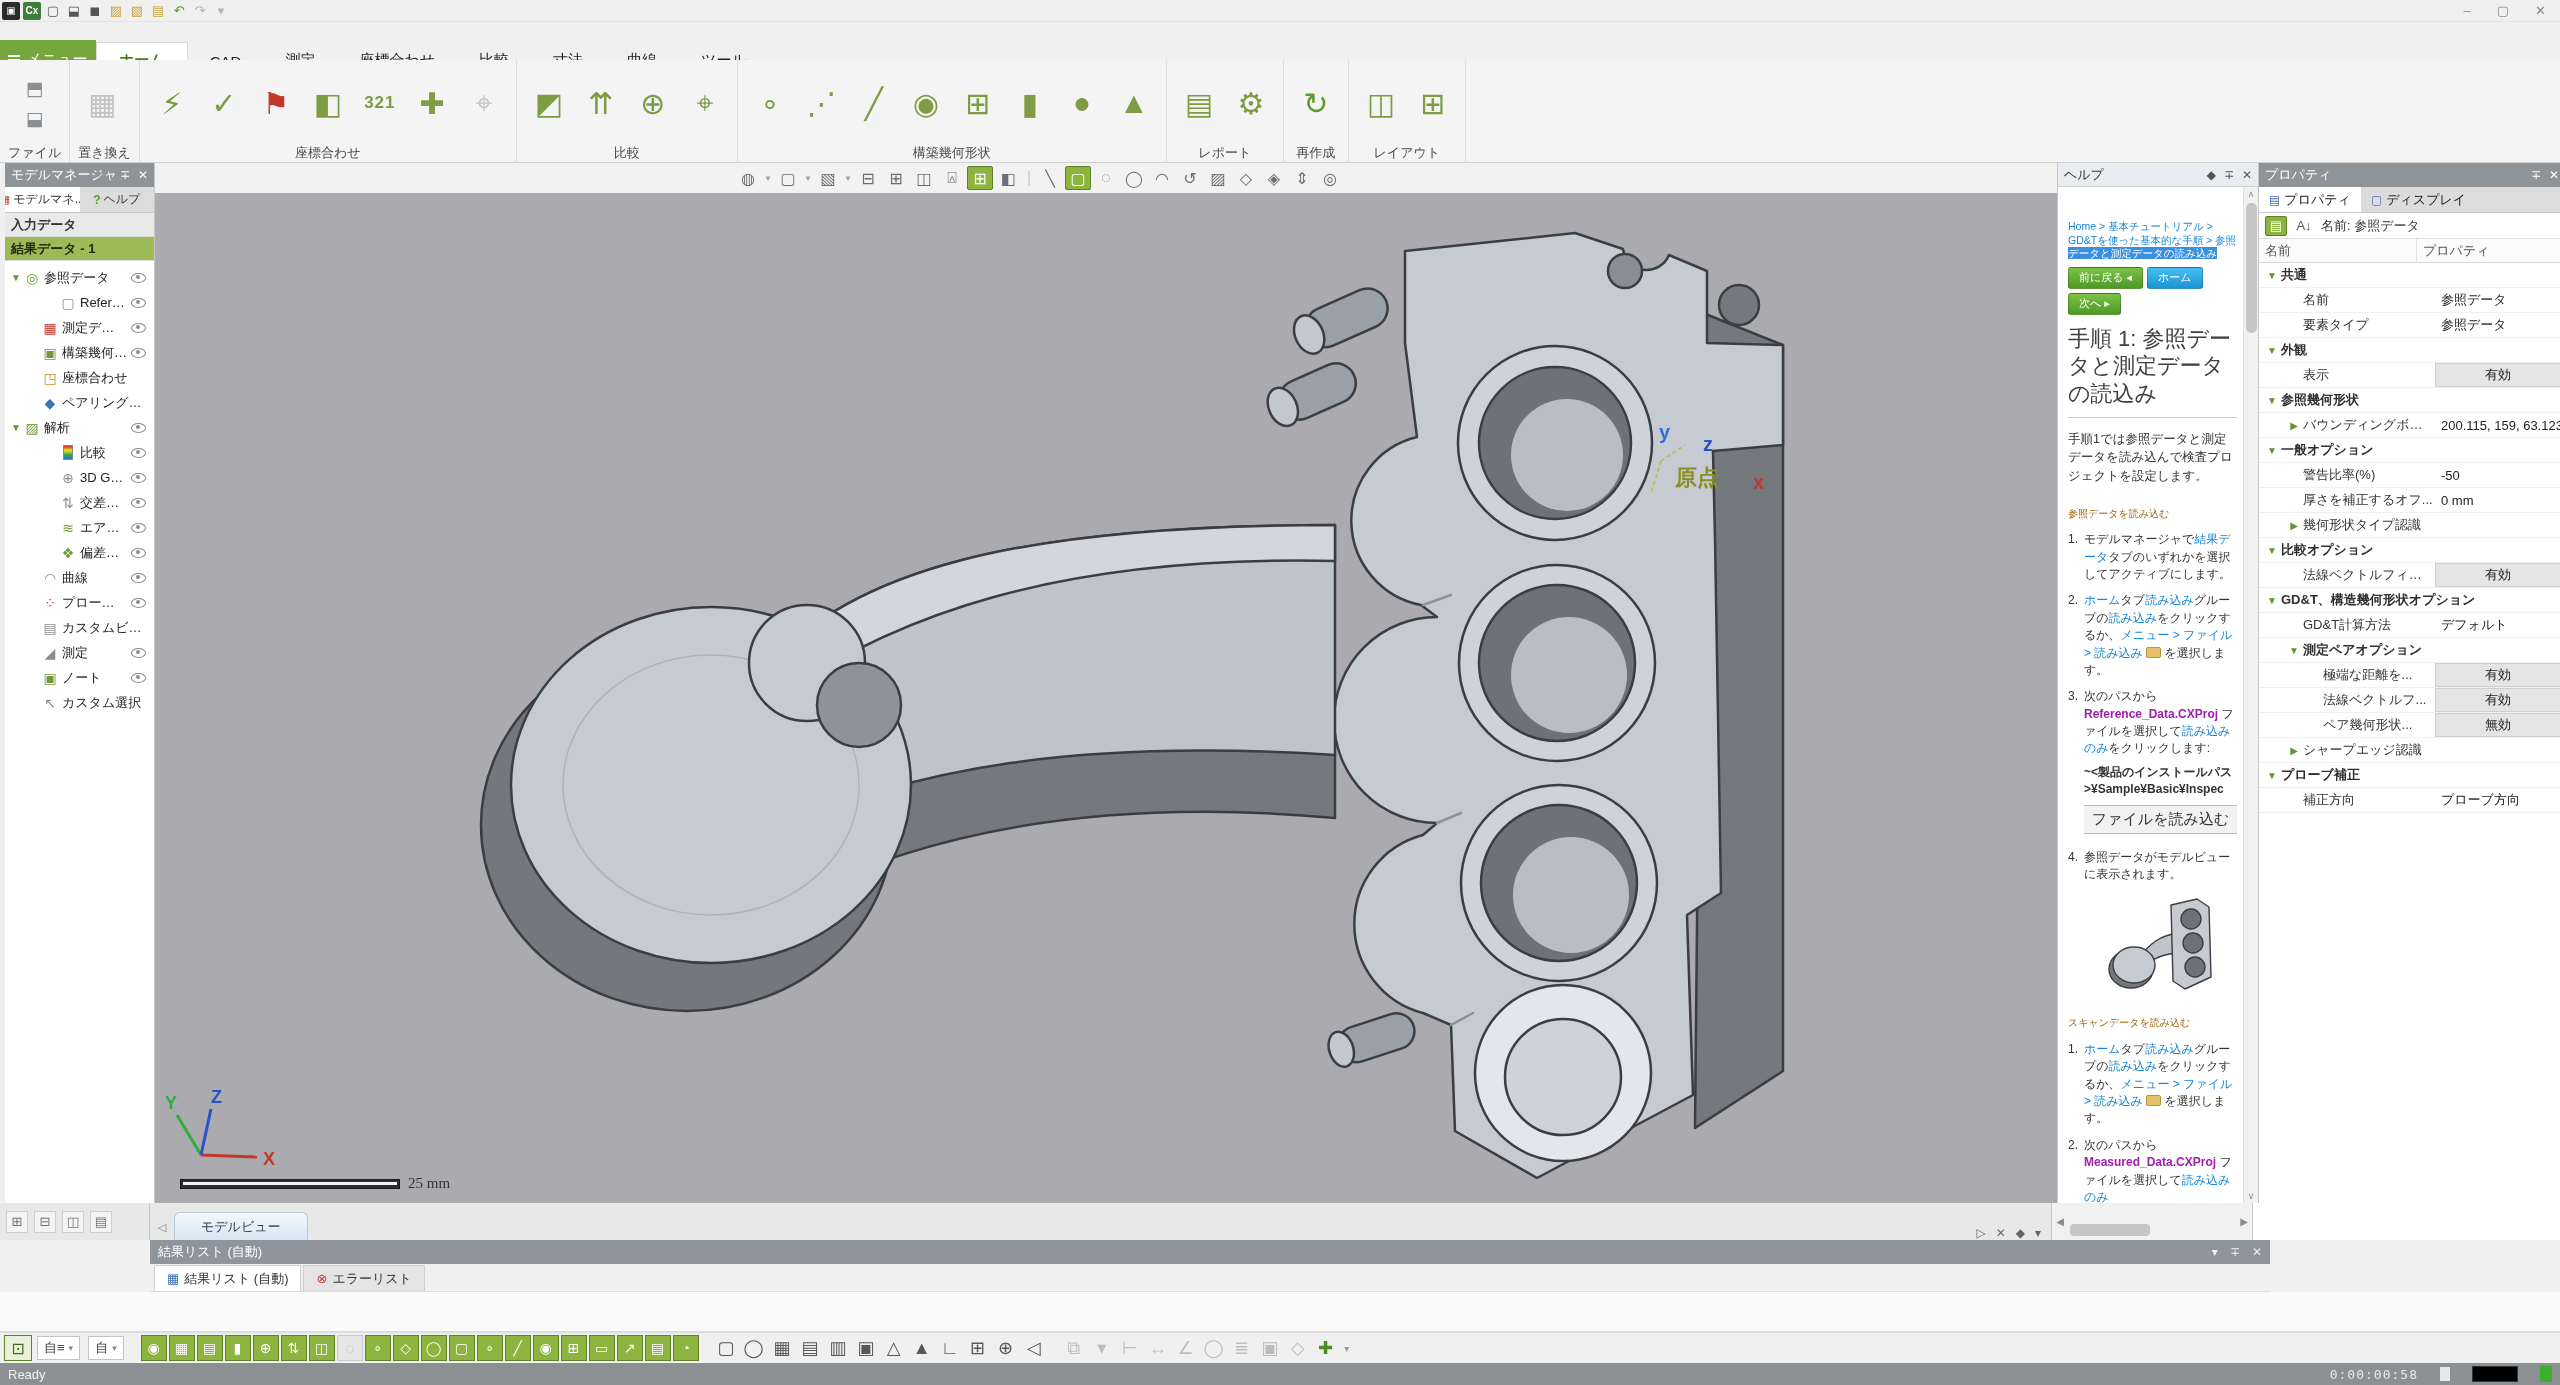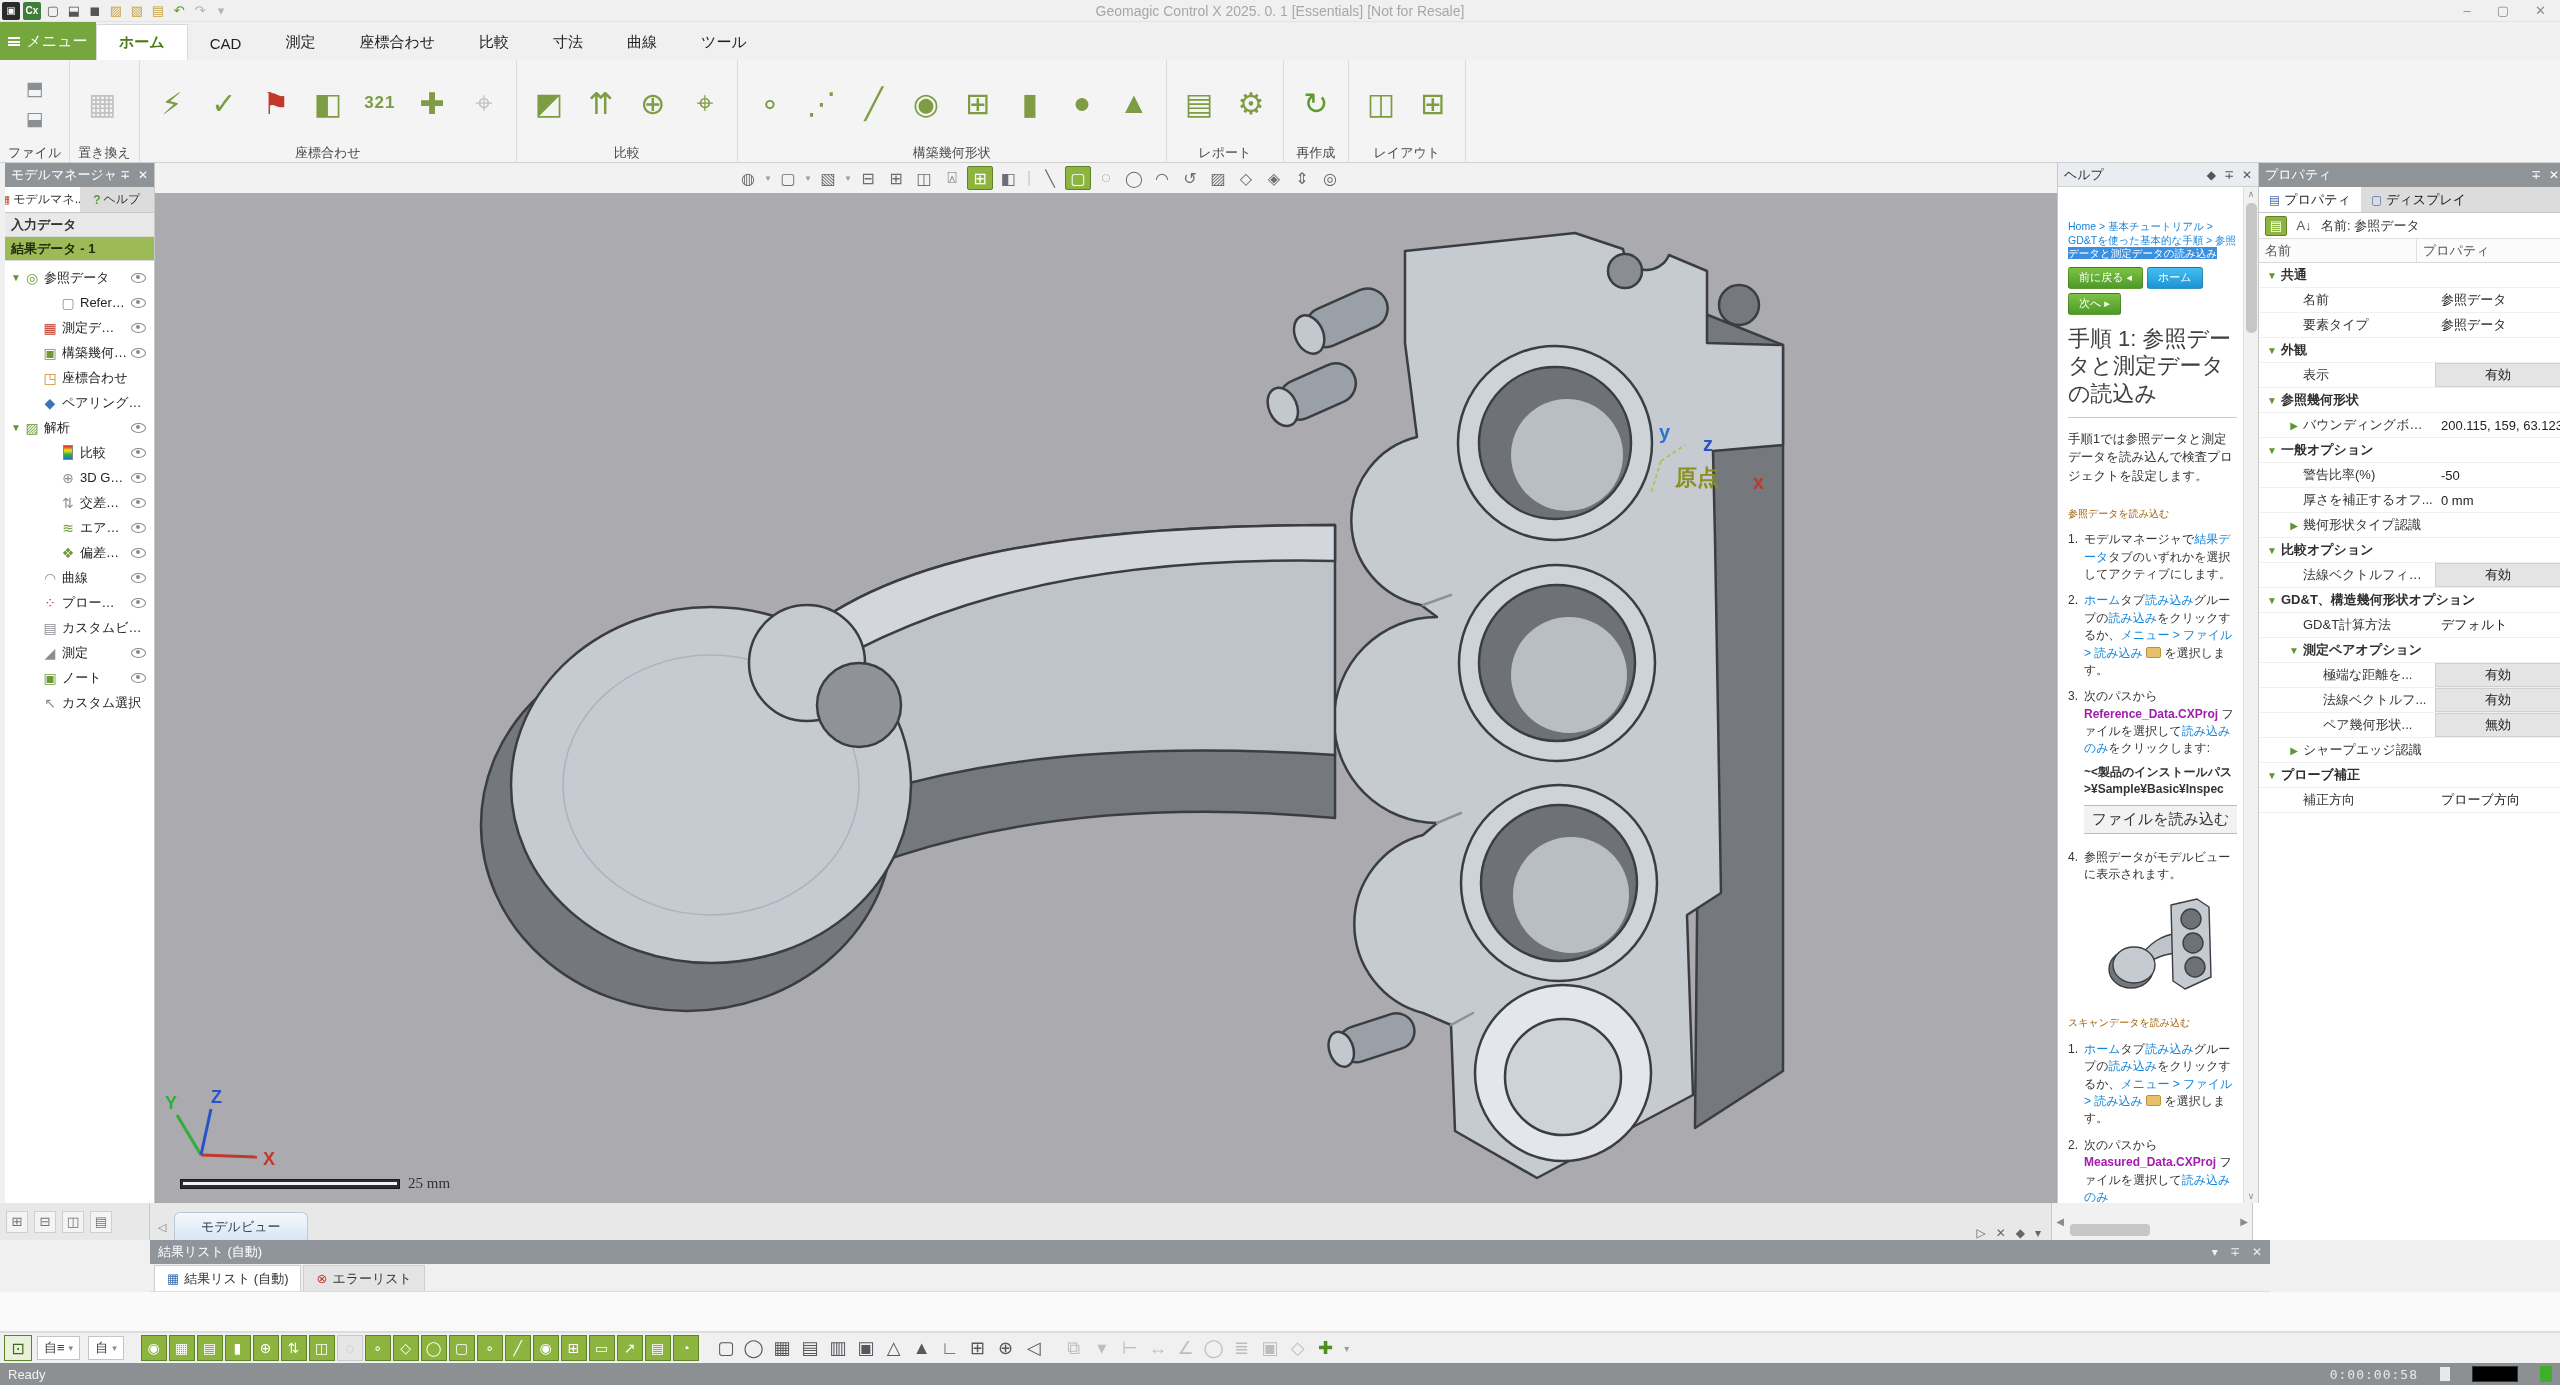--- a/index.html
+++ b/index.html
@@ -13,21 +13,21 @@
   .qicon{width:18px;height:18px;display:inline-flex;align-items:center;justify-content:center;font-size:13px;color:#555;}
   .qicon.dark{background:#2b2b2b;color:#fff;border-radius:2px;font-size:10px;}
   .qicon.cx{background:#3f7d3a;color:#fff;font-weight:bold;font-size:10px;border-radius:2px;}
   .qicon.folder{color:#c9a23f;}
   .qicon.green{color:#5f9a2f;}
   .qicon.gray{color:#b5b5b5;}
   .title-text{position:absolute;left:0;right:0;text-align:center;color:#a7a7a7;font-size:14px;pointer-events:none;}
   .winbtns{margin-left:auto;display:flex;gap:26px;padding-right:14px;color:#8a8a8a;font-size:13px;}
 
   
-  .tabrow{position:absolute;top:22px;left:0;width:2560px;height:38px;background:#f0f0f0;display:flex;align-items:flex-end;}
+  .tabrow{position:absolute;top:40px;left:0;width:2560px;height:38px;background:#f0f0f0;display:flex;align-items:flex-end;}
   .menu-btn{width:96px;height:38px;background:#76a73f;color:#fff;display:flex;align-items:center;justify-content:center;gap:6px;font-size:15px;cursor:pointer;}
   .menu-btn .mlines{display:inline-block;width:12px;height:9px;border-top:2px solid #fff;border-bottom:2px solid #fff;position:relative;}
   .menu-btn .mlines::after{content:"";position:absolute;left:0;top:2.5px;width:12px;height:2px;background:#fff;}
   .rtab{padding:8px 22px;font-size:15px;color:#1e1e1e;cursor:pointer;}
   .rtab.active{background:#fff;color:#4e7a1e;border:1px solid #d9d9d9;border-bottom:none;font-weight:bold;}
 
   
   .ribbon{position:absolute;top:60px;left:0;width:2560px;height:103px;background:#f4f4f4;border-bottom:1px solid #d0d0d0;display:flex;}
   .rgroup{display:flex;flex-direction:column;border-right:1px solid #dcdcdc;padding:2px 8px 0 8px;}
   .ricons{flex:1;display:flex;align-items:center;gap:4px;}
@@ -198,21 +198,20 @@
         <span class="qicon">▢</span>
         <span class="qicon">⬓</span>
         <span class="qicon">◼</span>
         <span class="qicon folder">▨</span>
         <span class="qicon folder">▧</span>
         <span class="qicon folder">▤</span>
         <span class="qicon green">↶</span>
         <span class="qicon gray">↷</span>
         <span class="qicon gray">▾</span>
       </div>
-    <div class="title-text">Geomagic Control X 2025. 0. 1 [Essentials] [Not for Resale]</div>
     <div class="winbtns">
       <span>–</span>
       <span>▢</span>
       <span>✕</span>
     </div>
   </div>
 
   <div class="tabrow">
     <div class="menu-btn">
       <span class="mlines"></span>

